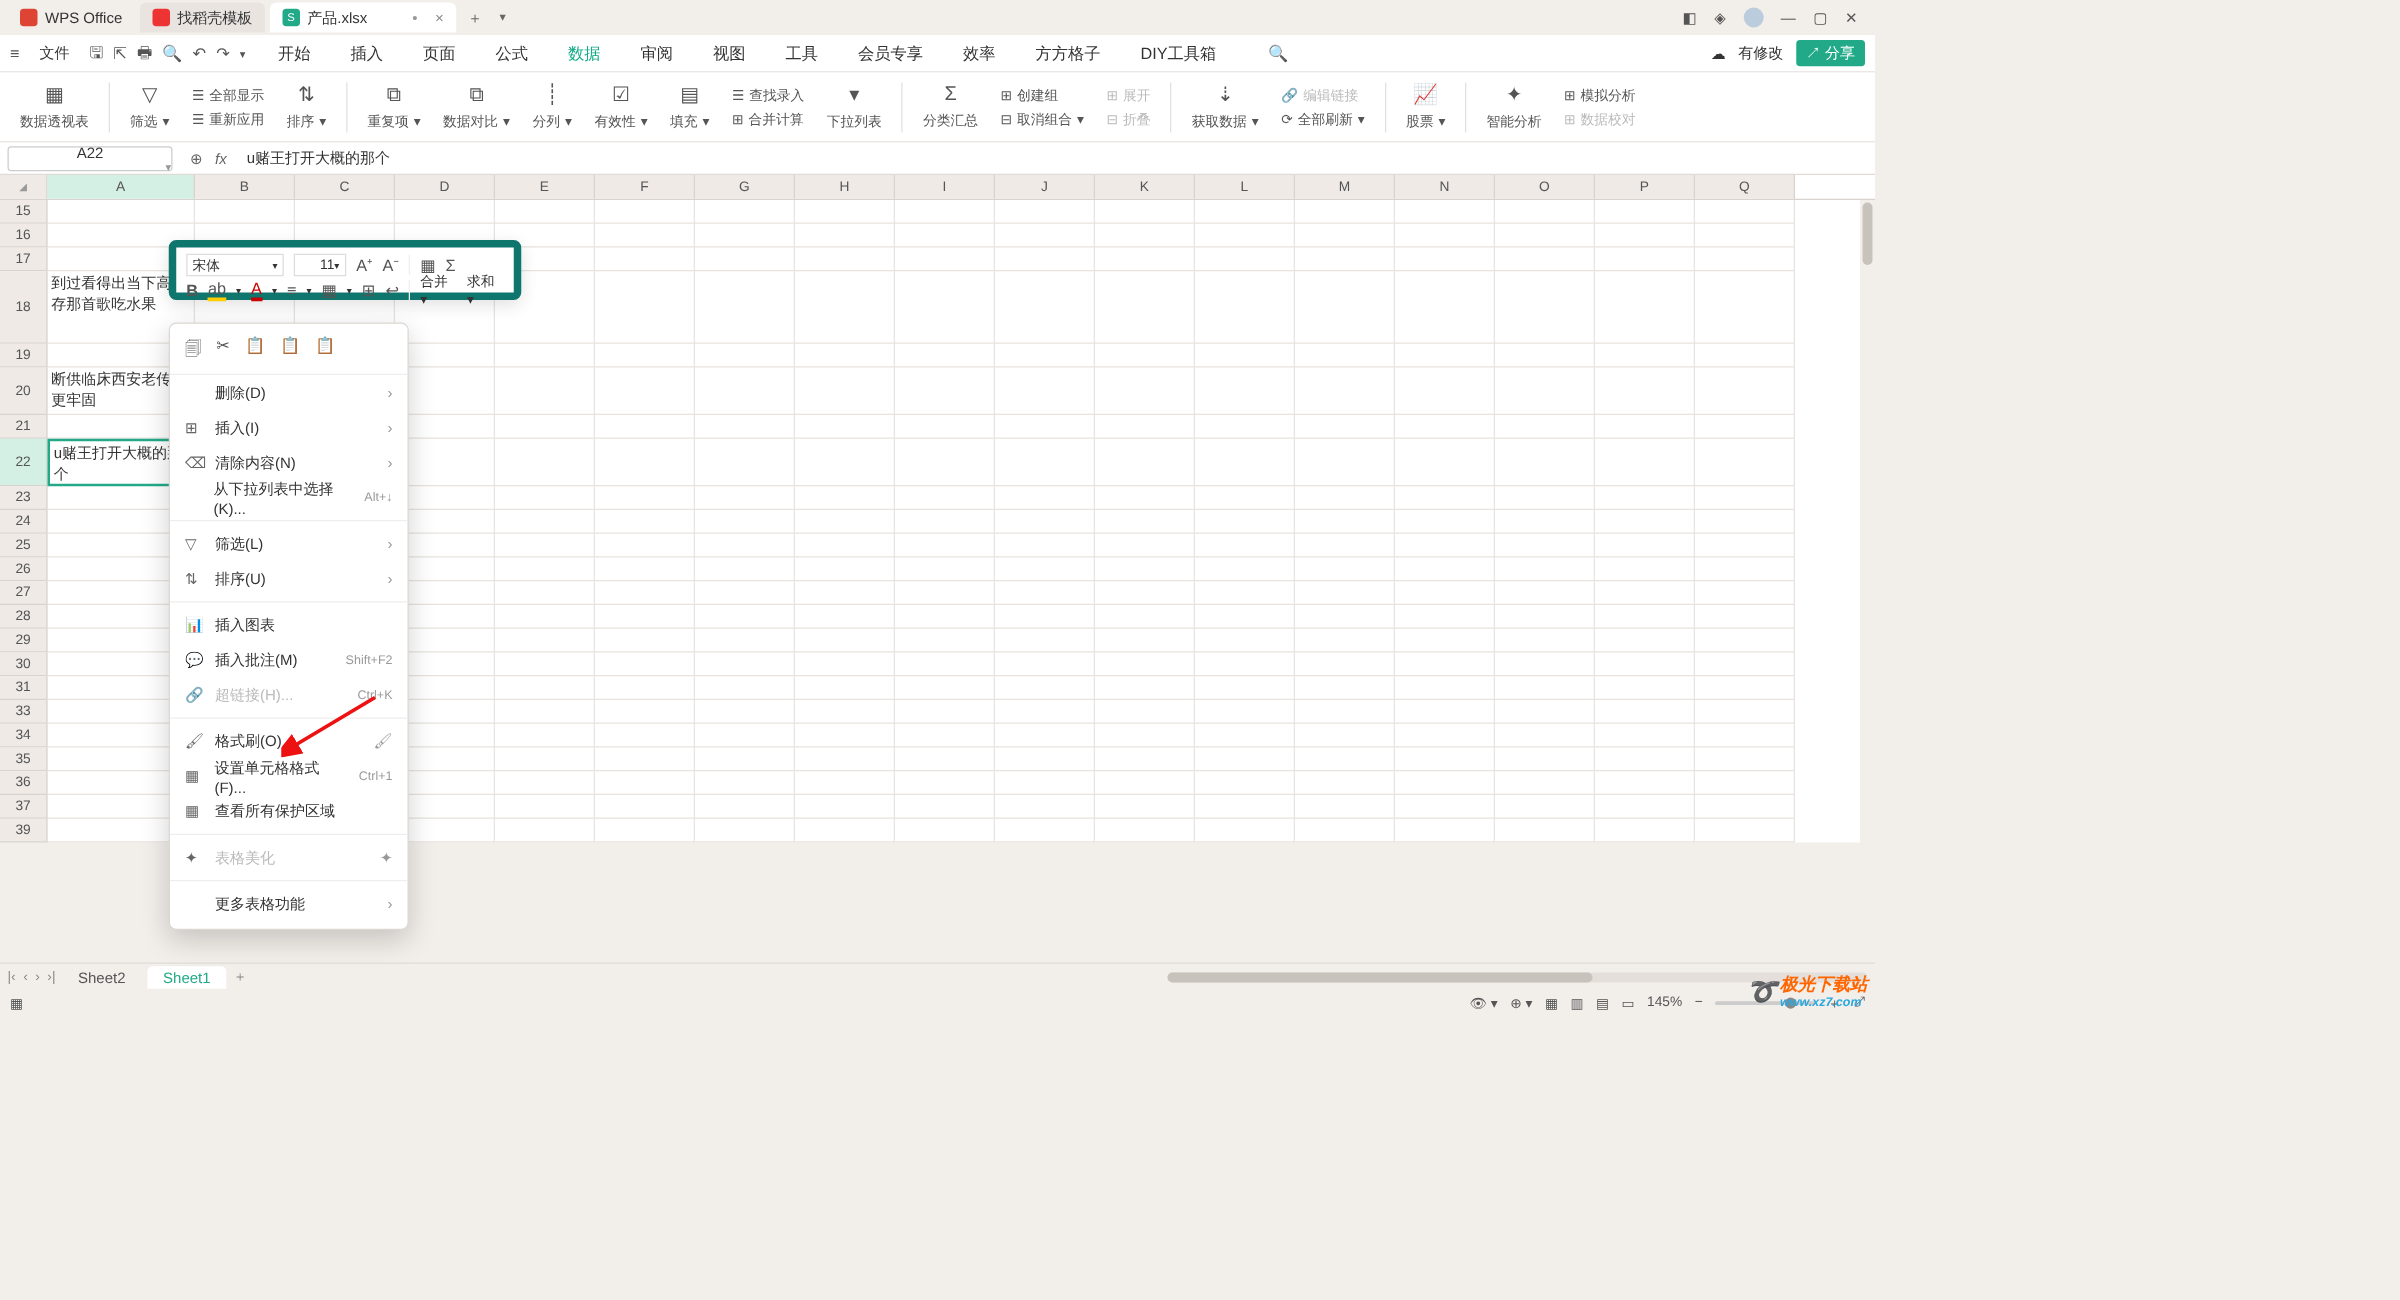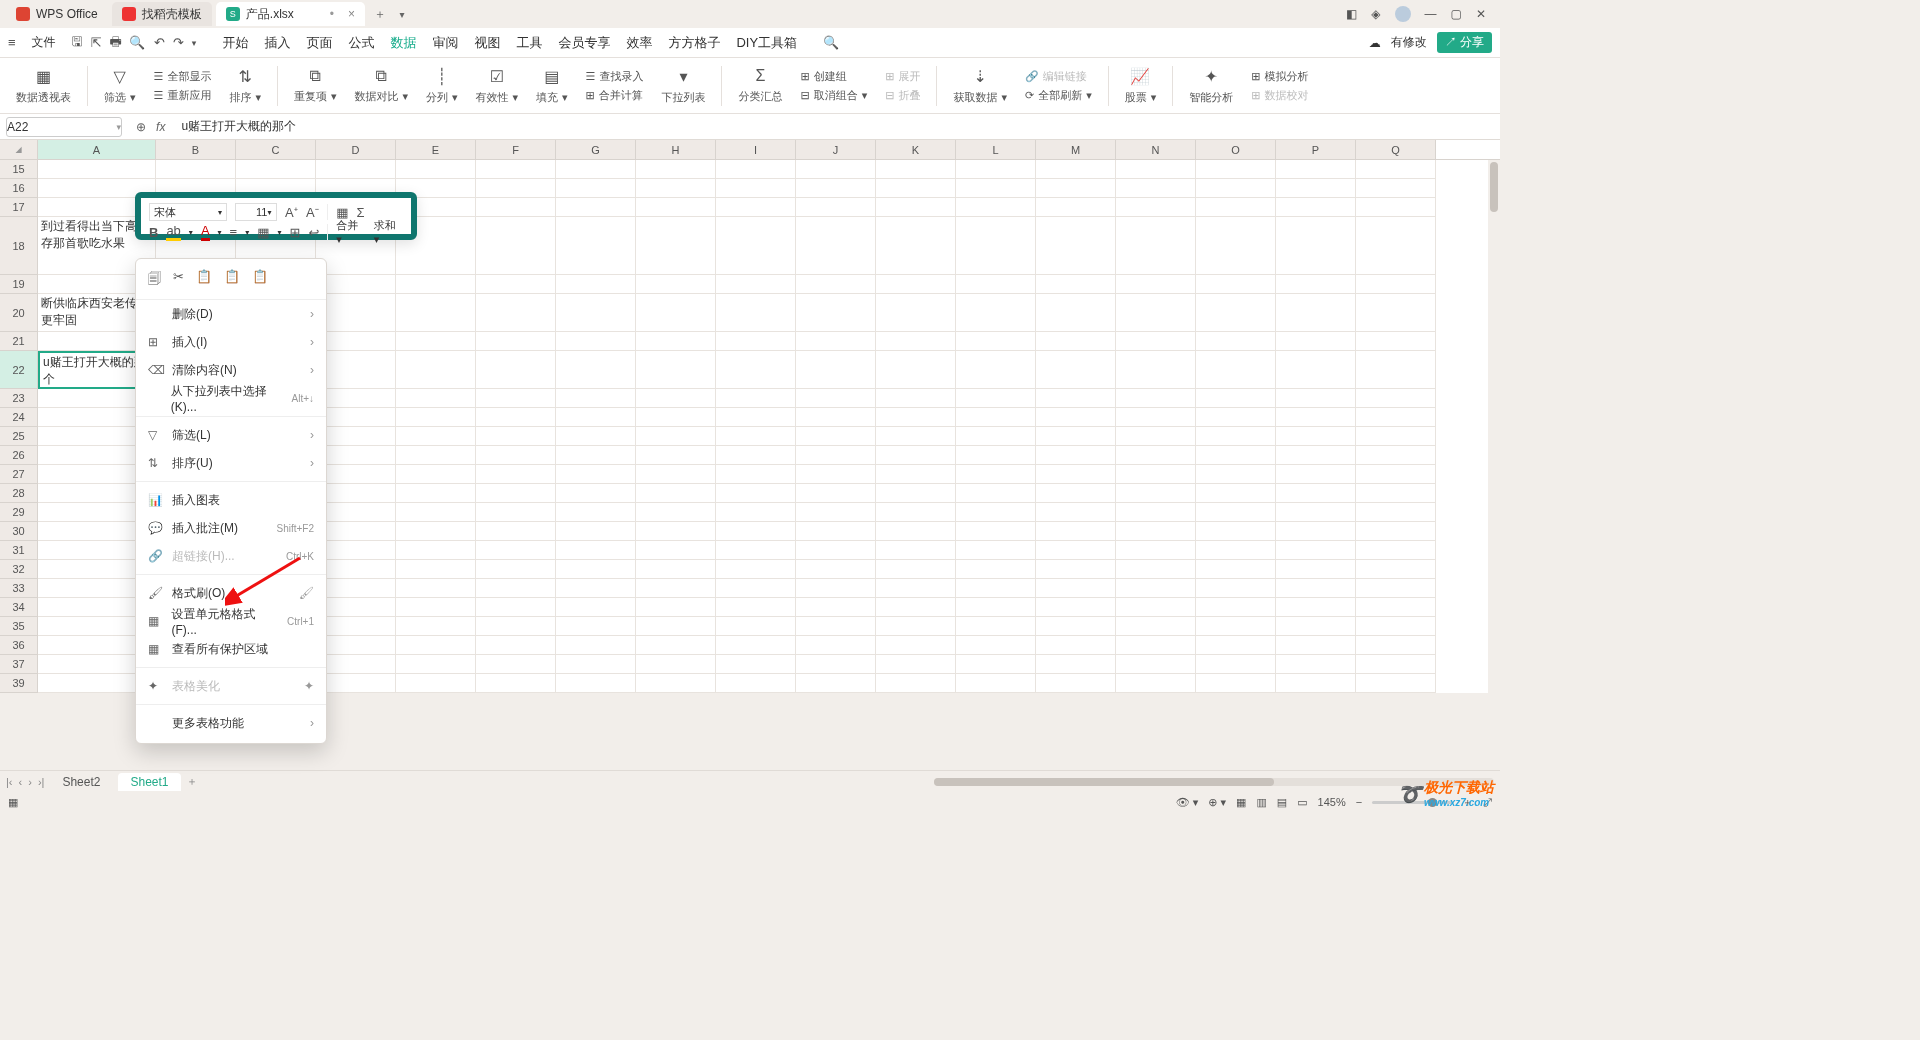--- a/index.html
+++ b/index.html
@@ -18,37 +18,37 @@
 .tab .close { color: #888; margin-left: 8px; }
 .newtab { width: 22px; height: 22px; display: flex; align-items: center; justify-content: center; color: #666; }
 .titlebar-right { margin-left: auto; display: flex; gap: 14px; align-items: center; padding-right: 8px; color: #555; }
 
 
 .quickbar { display: flex; align-items: center; height: 30px; background: #fff; padding: 0 8px; gap: 8px; border-bottom: 1px solid #e5e0dc; }
 .quickbar .file-btn { padding: 2px 8px; border-radius: 4px; }
 .qicon { color: #555; font-size: 13px; }
 
 
-.menutabs { display: flex; align-items: center; gap: 16px; margin-left: 18px; }
+.menutabs { display: flex; align-items: center; gap: 32px; margin-left: 18px; }
 .menutabs .mtab { font-size: 13px; color: #333; }
 .menutabs .mtab.active { color: #1a8; font-weight: 500; }
 .quickbar-right { margin-left: auto; display: flex; gap: 10px; align-items: center; }
 .share-btn { background: #2a8; color: #fff; padding: 2px 8px; border-radius: 3px; font-size: 12px; }
 
 
 .ribbon { display: flex; align-items: center; height: 56px; background: #fff; padding: 0 10px; gap: 6px; border-bottom: 1px solid #e5e0dc; }
 .rgroup { display: flex; flex-direction: column; justify-content: center; gap: 4px; padding: 0 6px; }
 .rgroup.vert { align-items: center; }
 .rbtn { font-size: 11px; color: #555; display: flex; align-items: center; gap: 4px; white-space: nowrap; }
 .rdiv { width: 1px; height: 40px; background: #e5e0dc; margin: 0 4px; }
 .ricon { color: #555; font-size: 16px; }
 
 
 .formulabar { display: flex; align-items: center; height: 26px; background: #fff; border-bottom: 1px solid #e0dbd6; }
-.namebox { width: 116px; border: 1px solid #ccc; margin: 2px 6px; height: 20px; display: flex; align-items: center; justify-content: center; font-size: 12px; border-radius: 3px; }
+.namebox { width: 132px; border: 1px solid #ccc; margin: 2px 6px; height: 20px; display: flex; align-items: center; justify-content: center; font-size: 12px; border-radius: 3px; flex-direction: column; }
 .fbar-icons { display: flex; gap: 10px; padding: 0 8px; color: #666; }
 .formula-input { flex: 1; padding: 0 8px; font-size: 12px; }
 
 
 .grid-wrap { position: relative; background: #fff; }
 .col-headers { display: flex; height: 20px; border-bottom: 1px solid #d8d3ce; }
 .rownum-spacer { width: 38px; background: #efeae6; border-right: 1px solid #d8d3ce; display: flex; align-items: center; justify-content: center; }
 .colh { width: 80px; background: #efeae6; border-right: 1px solid #d8d3ce; text-align: center; line-height: 20px; font-size: 11px; color: #555; }
 .colh.active { background: #d4efe4; }
 .rows { }
@@ -627,40 +627,20 @@
         <div class="cell"></div>
         <div class="cell"></div>
         <div class="cell"></div>
         <div class="cell"></div>
         <div class="cell"></div>
         <div class="cell"></div>
         <div class="cell"></div>
         <div class="cell"></div>
       </div>
       <div class="row">
-        <div class="rownum">32</div>
-        <div class="cell wide"></div>
-        <div class="cell"></div>
-        <div class="cell"></div>
-        <div class="cell"></div>
-        <div class="cell"></div>
-        <div class="cell"></div>
-        <div class="cell"></div>
-        <div class="cell"></div>
-        <div class="cell"></div>
-        <div class="cell"></div>
-        <div class="cell"></div>
-        <div class="cell"></div>
-        <div class="cell"></div>
-        <div class="cell"></div>
-        <div class="cell"></div>
-        <div class="cell"></div>
-        <div class="cell"></div>
-      </div>
-      <div class="row">
         <div class="rownum">33</div>
         <div class="cell wide"></div>
         <div class="cell"></div>
         <div class="cell"></div>
         <div class="cell"></div>
         <div class="cell"></div>
         <div class="cell"></div>
         <div class="cell"></div>
         <div class="cell"></div>
         <div class="cell"></div>

